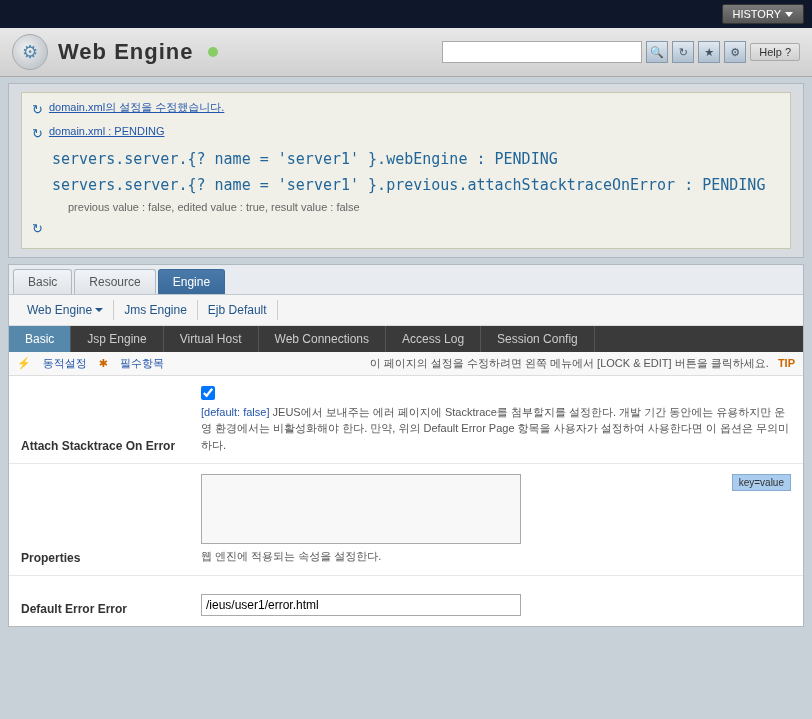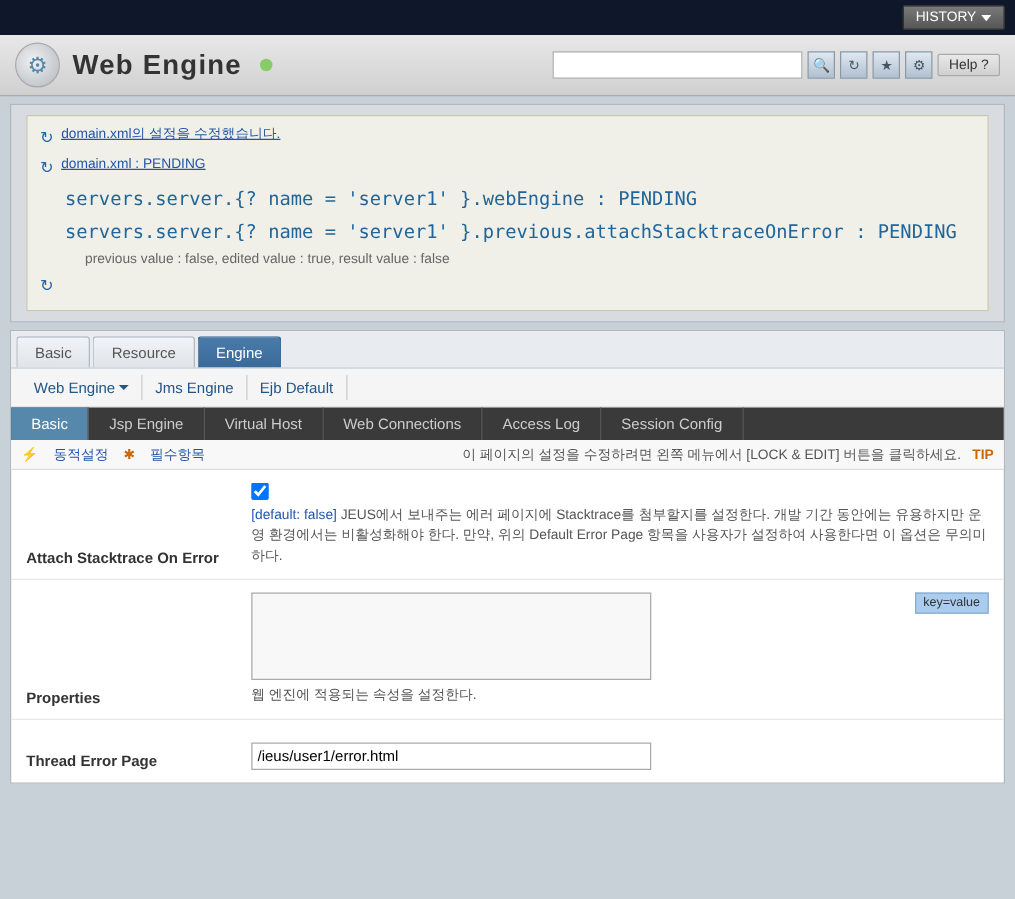--- a/index.html
+++ b/index.html
@@ -179,21 +179,21 @@
       <div class="form-value" style="display:flex; flex-direction:column; position:relative;">
         <div style="display:flex; align-items:flex-start; gap:8px;">
           <textarea style=""></textarea>
           <span class="key-value-label">key=value</span>
         </div>
         <div class="form-desc">웹 엔진에 적용되는 속성을 설정한다.</div>
       </div>
     </div>
 
     <div class="form-row">
-      <div class="form-label">Thread Error Page</div>
+      <div class="form-label">Default Error Error</div>
       <div class="form-value">
         <input type="text" value="/ieus/user1/error.html" style="">
         
       </div>
     </div>
 
   </div>
 </div>
 
 </body></html>

